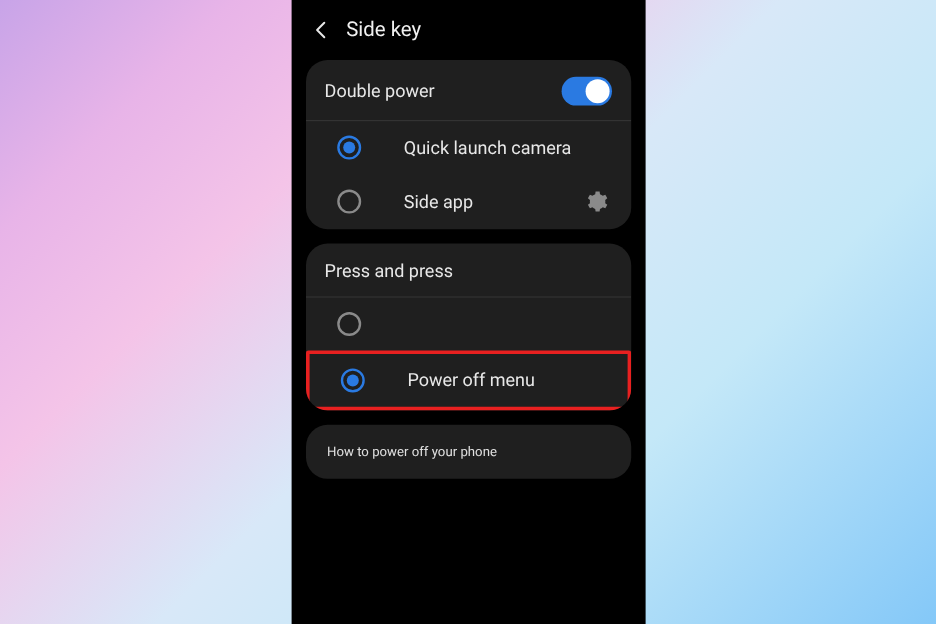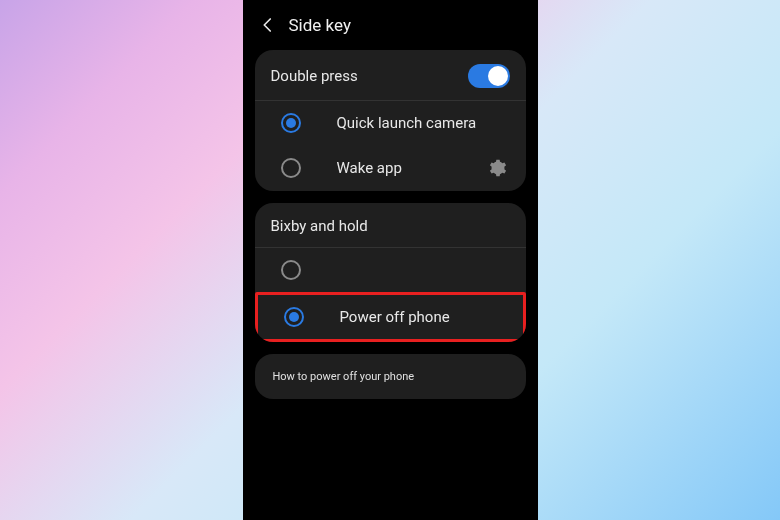--- a/index.html
+++ b/index.html
@@ -147,55 +147,55 @@
     <div class="back-chevron">
       <svg width="18" height="18" viewBox="0 0 24 24" fill="none">
         <path d="M15 4 L7 12 L15 20" stroke="#e8e8e8" stroke-width="2.2" stroke-linecap="round" stroke-linejoin="round"></path>
       </svg>
     </div>
     <div class="header-title">Side key</div>
   </div>
 
   <div class="card">
     <div class="card-header with-divider">
-      <div class="card-header-title">Double press</div>
+      <div class="card-header-title">Double power</div>
       <div class="toggle">
         <div class="toggle-knob"></div>
       </div>
     </div>
 
     <div class="option-row">
       <div class="radio checked"></div>
       <div class="option-label">Quick launch camera</div>
     </div>
 
 
     <div class="option-row">
       <div class="radio"></div>
-      <div class="option-label">Wake app</div>
+      <div class="option-label">Side app</div>
       <div class="gear-holder">
         <svg width="20" height="20" viewBox="0 0 24 24">
           <path fill="#8a8a8a" d="M12 8.5a3.5 3.5 0 1 0 0 7 3.5 3.5 0 0 0 0-7zm8.94 3.5c0-.56-.05-1.1-.15-1.63l2.1-1.64-2-3.46-2.48 1a8.3 8.3 0 0 0-2.82-1.63L15.2 2h-4l-.4 2.64a8.3 8.3 0 0 0-2.82 1.63l-2.48-1-2 3.46 2.1 1.64c-.1.53-.15 1.07-.15 1.63s.05 1.1.15 1.63l-2.1 1.64 2 3.46 2.48-1a8.3 8.3 0 0 0 2.82 1.63L11.2 22h4l.4-2.64a8.3 8.3 0 0 0 2.82-1.63l2.48 1 2-3.46-2.1-1.64c.1-.53.15-1.07.15-1.63z"></path>
         </svg>
       </div>
     </div>
   </div>
 
   <div class="card">
     <div class="card-header with-divider">
-      <div class="card-header-title">Bixby and hold</div>
+      <div class="card-header-title">Press and press</div>
     </div>
 
     <div class="option-row">
       <div class="radio"></div>
     </div>
 
     <div class="option-row highlight-box">
       <div class="radio checked"></div>
-      <div class="option-label">Power off phone</div>
+      <div class="option-label">Power off menu</div>
     </div>
   </div>
 
   <div class="info-card">
     <span>How to power off your phone</span>
   </div>
 
 </div>
 
 </body></html>

